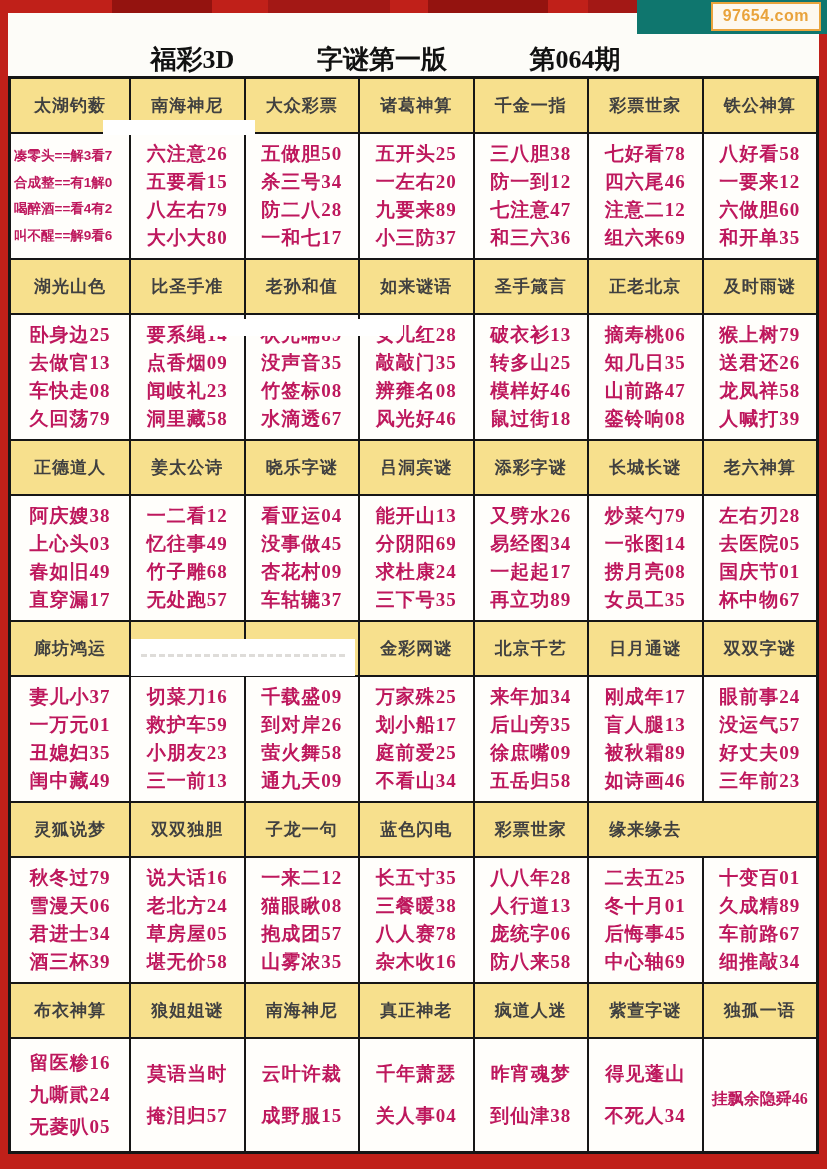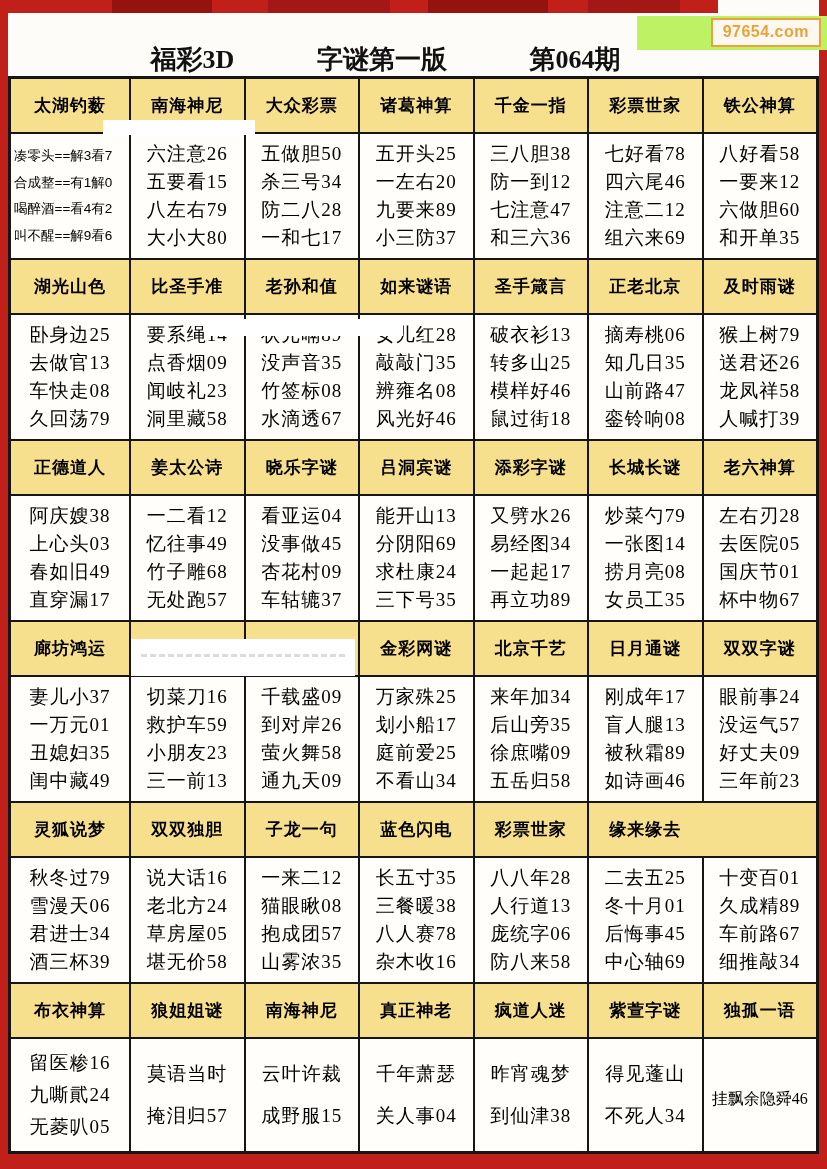--- a/index.html
+++ b/index.html
@@ -12,21 +12,21 @@
   .frame-left{left:0;top:0;width:8px;height:1169px;}
   .frame-right{right:0;top:0;width:8px;height:1169px;}
   .frame-bottom{left:0;top:1154px;width:827px;height:15px;}
   .strip-patch{position:absolute;top:0;height:13px;background:#94130f;z-index:4;}
   .p1{left:112px;width:100px;}
   .p2{left:268px;width:122px;background:#a31815;}
   .p3{left:428px;width:120px;}
   .p4{left:588px;width:92px;background:#a31815;}
 
   
-  .wm-area{position:absolute;right:0;top:16px;width:190px;height:34px;background:#bef264;z-index:5;}
+  .wm-area{position:absolute;right:0;top:0;width:190px;height:34px;background:#0f766e;z-index:5;}
   .wm-box{position:absolute;right:6px;top:2px;padding:3px 10px 4px 10px;
           border:2px solid #e9a33c;color:#e9a33c;background:#fdf8ef;
           font-size:16px;font-weight:bold;letter-spacing:.5px;}
 
   
   .title{position:absolute;top:42px;left:0;width:100%;text-align:center;
          transform:translateX(-28px);z-index:2;
          font-family:"Liberation Serif","DejaVu Serif",serif;font-weight:bold;
          font-size:26px;color:#111;white-space:nowrap;}
   .title span{margin:0 38px;}
@@ -34,24 +34,24 @@
   
   .riddle-table{position:absolute;left:8px;top:76px;width:811px;z-index:2;
                 border:3px solid #161616;background:#fffefb;box-sizing:border-box;}
   .row{display:grid;grid-template-columns:118px repeat(6,1fr);}
   .row + .row{border-top:2px solid #161616;}
   .hrow{height:53px;background:#f7e08d;}
   .crow{height:124px;}
   .crow.last{height:112px;}
   .hcell,.ccell{display:flex;align-items:center;justify-content:center;min-width:0;}
   .hcell + .hcell,.ccell + .ccell{border-left:2px solid #161616;}
-  .hcell{font-weight:bold;font-size:17px;color:#000000;letter-spacing:1px;}
+  .hcell{font-weight:bold;font-size:17px;color:#404040;letter-spacing:1px;}
   .ccell{flex-direction:column;justify-content:space-evenly;padding:5px 0;
-         font-family:"Liberation Serif","DejaVu Serif",serif;font-weight:normal;
-         font-size:19px;color:#000000;}
+         font-family:"Liberation Serif","DejaVu Serif",serif;font-weight:bold;
+         font-size:19px;color:#be185d;}
   .ccell .line{letter-spacing:1px;white-space:nowrap;}
   .ccell .line.long{font-size:16px;letter-spacing:0;margin-top:8px;}
   .ccell.formula{align-items:flex-start;padding-left:3px;
                  font-family:"Liberation Sans","DejaVu Sans",sans-serif;
                  font-size:13.5px;}
   .ccell.formula .line{letter-spacing:0;}
 
   
   .whiteout{position:absolute;background:#ffffff;z-index:6;}
   .wo1{left:103px;top:120px;width:152px;height:15px;}

